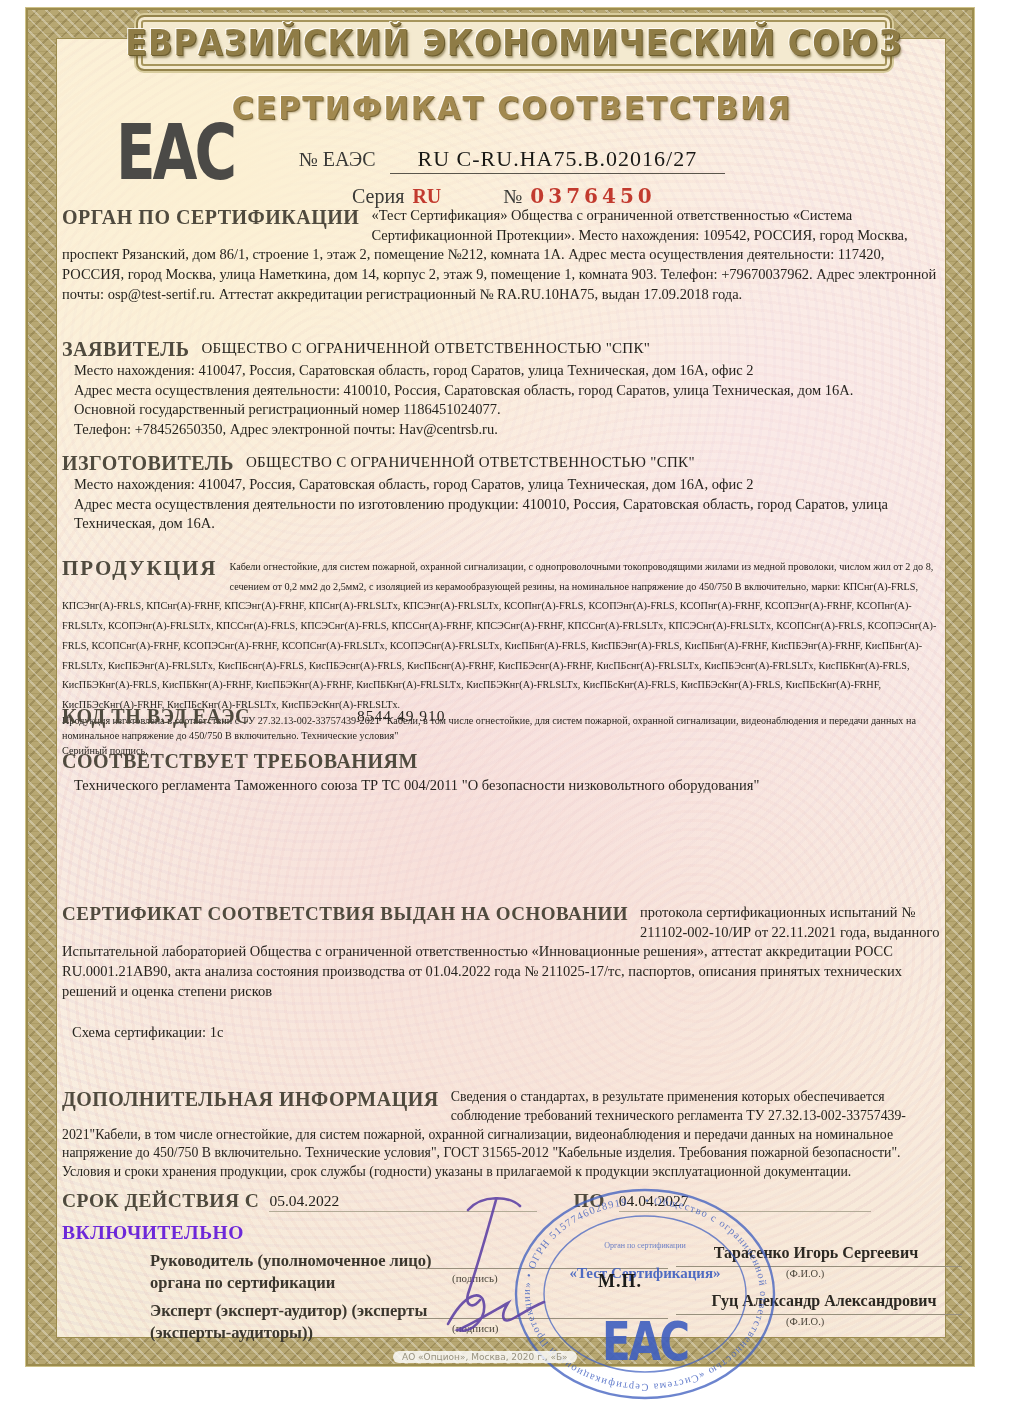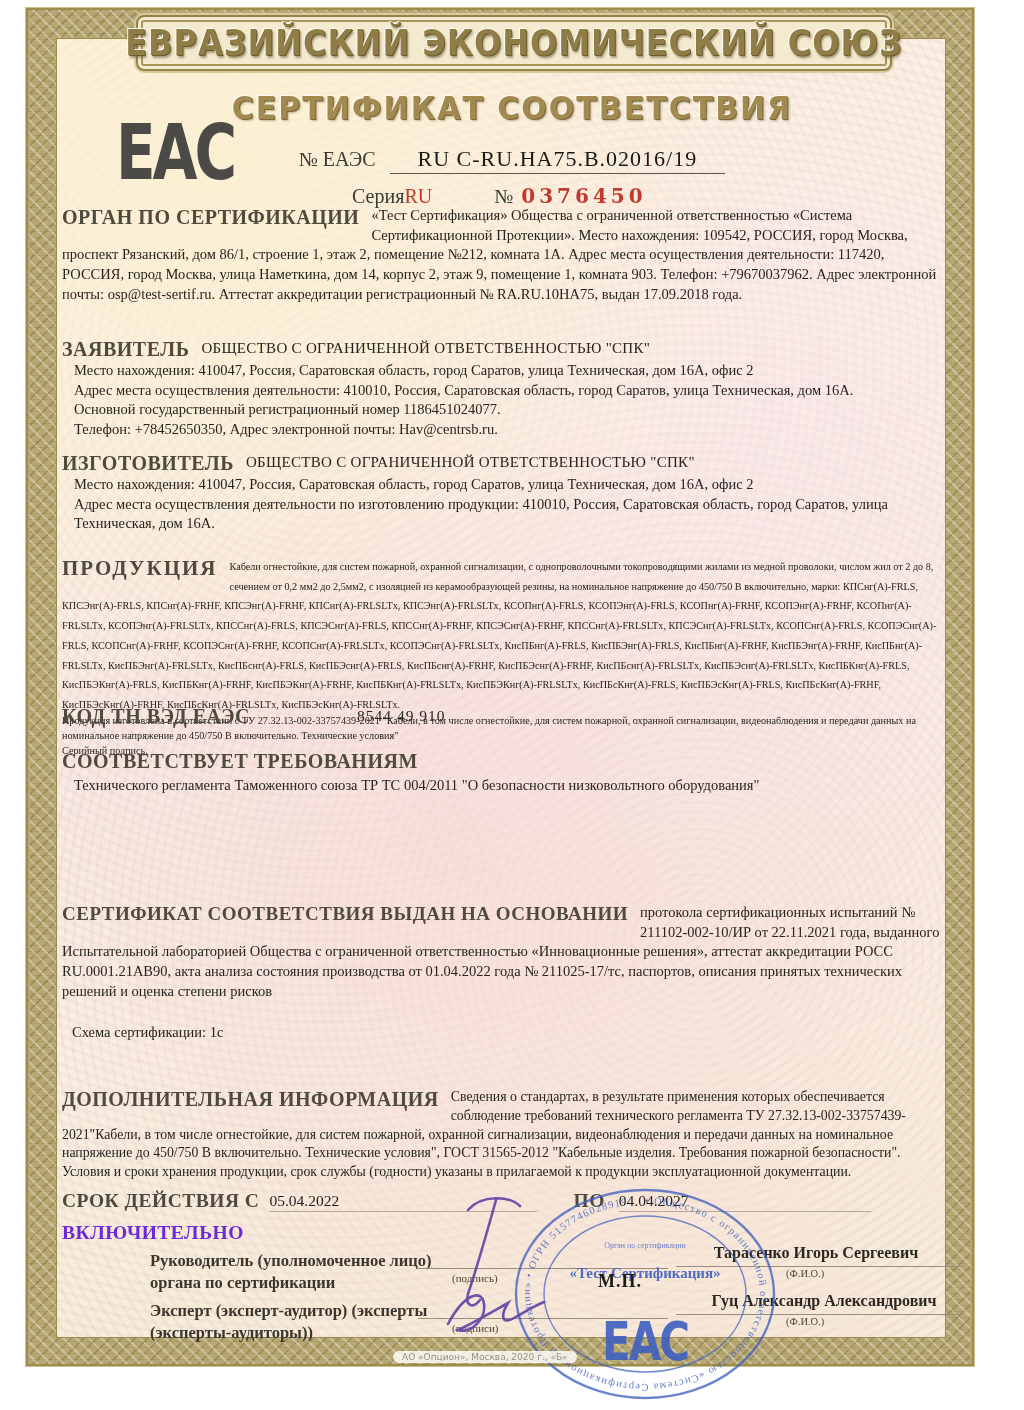--- a/index.html
+++ b/index.html
@@ -36,21 +36,21 @@
         letter-spacing:2px;transform:scaleY(1.08);
         text-shadow:-1px -1px 0 rgba(255,255,255,.75), 1px 1px 0 rgba(110,90,40,.85), 2px 2px 2px rgba(110,90,40,.4);}
   .eac-mark{position:absolute;left:116px;top:108px;z-index:3;font-family:"DejaVu Sans", sans-serif;
         font-weight:bold;font-size:58px;color:#4b4a47;letter-spacing:-3px;transform:scaleY(1.32);
         transform-origin:top left;}
   .cert-number{position:absolute;top:146px;left:0;width:100%;text-align:center;z-index:3;font-size:20px;color:#3a3a37;}
   .cert-number .val{display:inline-block;margin-left:14px;padding:0 28px 1px 28px;font-size:22px;color:#181815;
         letter-spacing:1px;border-bottom:1px solid #5a564c;}
   .series-line{position:absolute;top:184px;left:352px;z-index:3;font-size:20px;color:#3a3a37;}
   .series-line .red{color:#c23a2e;}
-  .series-line .series-val{font-weight:normal;}
+  .series-line .series-val{margin-left:8px;font-weight:bold;}
   .series-line .blank-label{margin-left:62px;}
   .series-line .blank-val{margin-left:8px;font-family:"DejaVu Serif", serif;font-weight:bold;letter-spacing:4px;}
   
   .sec{position:absolute;left:62px;width:882px;z-index:3;font-size:14.5px;line-height:1.36;color:#26241f;}
   .sec .h{float:left;margin-right:12px;font-weight:bold;color:#4f4a3e;font-size:20px;line-height:1.15;letter-spacing:.5px;}
   .sec .h-lg{font-size:21px;letter-spacing:2px;}
   .sec .name{font-size:15px;letter-spacing:.3px;}
   .sec .lines{clear:left;padding-left:12px;}
   .sec .small{font-size:10.2px;line-height:1.45;}
   .sec .made-to{clear:left;font-size:10.2px;line-height:1.45;}
@@ -86,21 +86,21 @@
 
   <div class="banner">
     <span class="banner-text">ЕВРАЗИЙСКИЙ ЭКОНОМИЧЕСКИЙ СОЮЗ</span>
   </div>
 
   <div class="eac-mark">ЕАС</div>
 
   <div class="cert-title">СЕРТИФИКАТ СООТВЕТСТВИЯ</div>
 
   <div class="cert-number">
-    <span>№ ЕАЭС</span><span class="val">RU C-RU.HA75.B.02016/19</span>
+    <span>№ ЕАЭС</span><span class="val">RU C-RU.HA75.B.02016/27</span>
   </div>
 
   <div class="series-line">
     <span>Серия</span><span class="red series-val">RU</span><span class="blank-label">№</span><span class="red blank-val">0376450</span>
   </div>
 
   <div class="sec" style="top:206px;">
     <span class="h">ОРГАН ПО СЕРТИФИКАЦИИ</span><span>«Тест Сертификация» Общества с ограниченной ответственностью «Система Сертификационной Протекции». Место нахождения: 109542, РОССИЯ, город Москва, проспект Рязанский, дом 86/1, строение 1, этаж 2, помещение №212, комната 1А. Адрес места осуществления деятельности: 117420, РОССИЯ, город Москва, улица Наметкина, дом 14, корпус 2, этаж 9, помещение 1, комната 903. Телефон: +79670037962. Адрес электронной почты: osp@test-sertif.ru. Аттестат аккредитации регистрационный № RA.RU.10НА75, выдан 17.09.2018 года.</span>
   </div>
 

